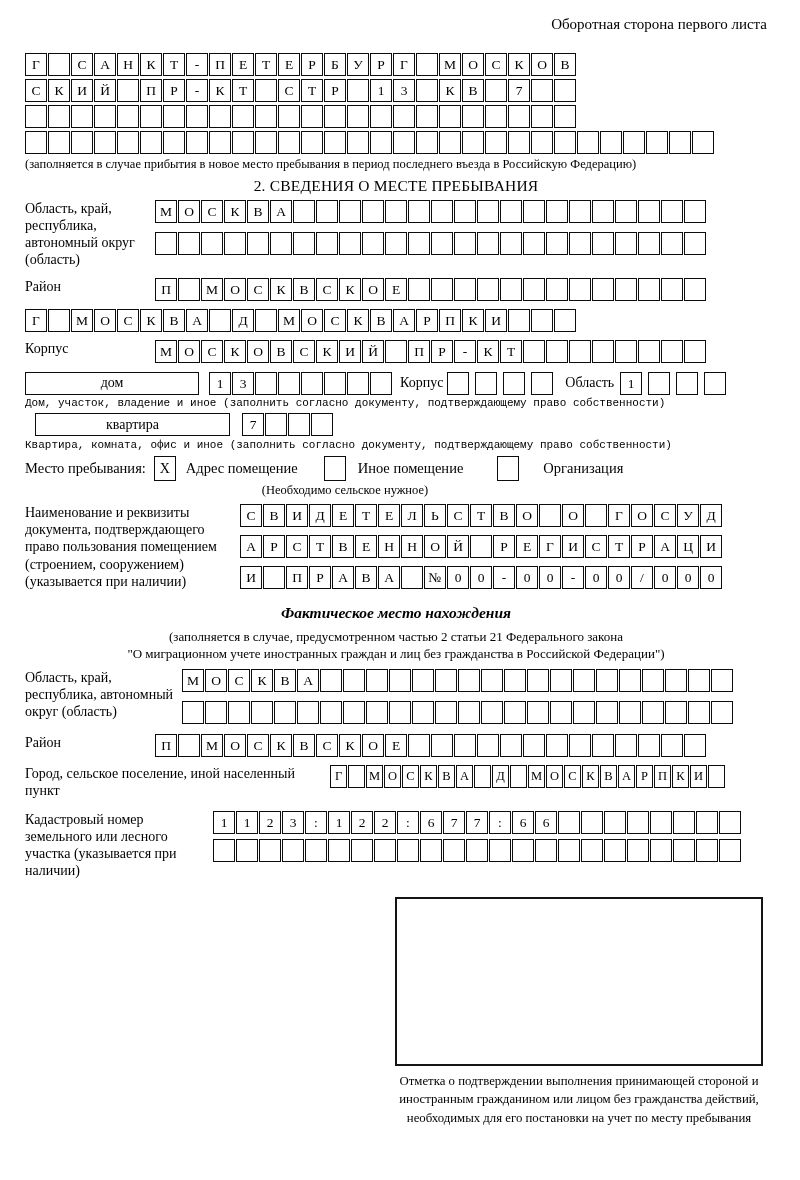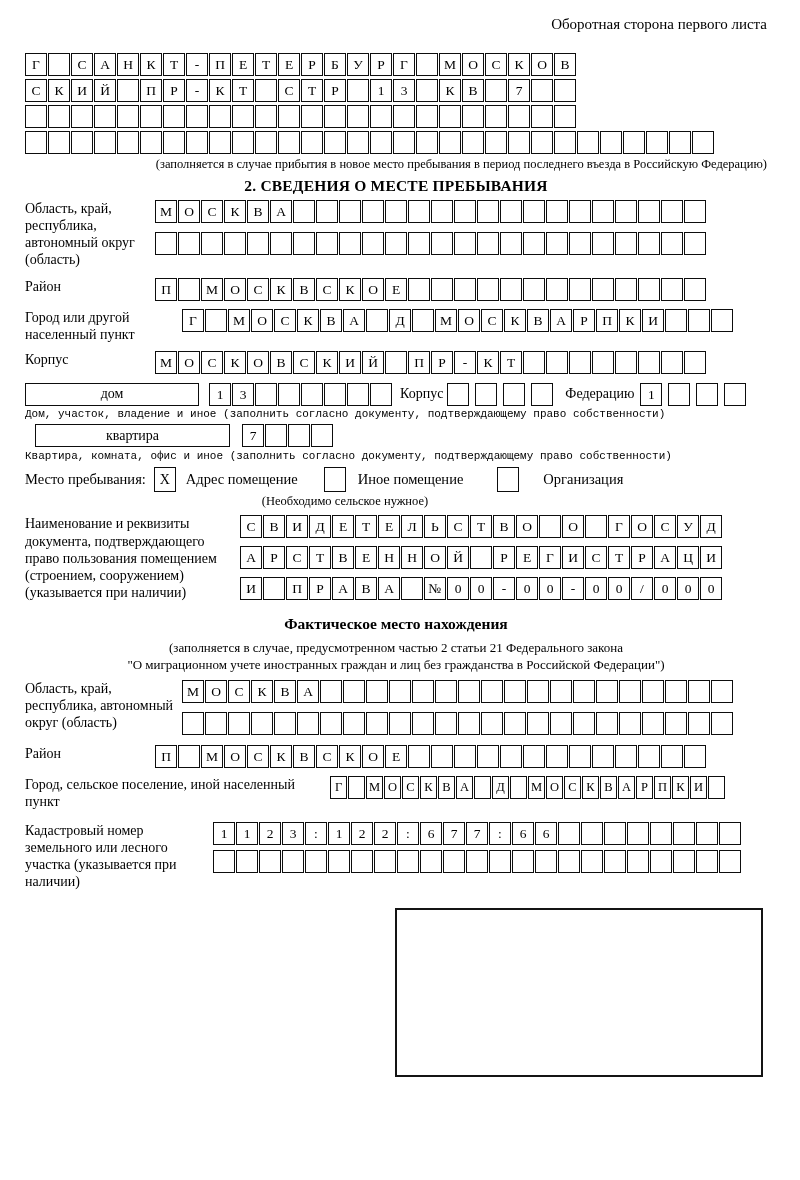--- a/index.html
+++ b/index.html
@@ -19,36 +19,36 @@
   .cells { display:flex; gap:1px; align-items:flex-start; }
   .cell {
     flex:none; width:20px; height:21px;
     border:1.6px solid #0d0d0d;
     display:flex; align-items:center; justify-content:center;
     font-size:13.5px; line-height:1; background:#fff;
   }
   .narrow .cell { width:15px; font-size:12.5px; }
   .spaced { gap:6px; }
 
-  .center-note { text-align:right; font-size:12.5px; }
-  .sec-title { text-align:center; font-size:15.5px; font-weight:bold; letter-spacing:.2px; }
+  .center-note { text-align:left; font-size:12.5px; }
+  .sec-title { text-align:center; font-size:15.5px; font-weight:normal; letter-spacing:.2px; }
 
   .wide-box { border:1.6px solid #0d0d0d; height:21px; display:flex; align-items:center;
               justify-content:center; font-size:14px; flex:none; }
   .dom-row { display:flex; align-items:center;font-family:Liberation Serif, serif; }
   .inline-label { font-size:14px; line-height:24px; flex:none; }
 
   .caption { font-size:11px;font-family:Liberation Mono, monospace; }
 
   .mesto-row { display:flex; align-items:center; font-size:14.5px; }
   .cb { flex:none; width:20px; height:23px; border:1.6px solid #0d0d0d;
         display:flex; align-items:center; justify-content:center; font-size:14px; }
   .mesto-note { font-size:12.5px; width:340px; margin-left:150px; text-align:center; }
 
-  .fact-title { text-align:center; font-size:15.5px; font-weight:bold; }
+  .fact-title { text-align:center; font-size:15.5px; font-weight:bold;font-style:italic; }
   .fact-note { text-align:center; font-size:13px; line-height:1.35; }
 
   .stamp-box { width:364px; height:165px; border:2px solid #141414; margin-left:370px; }
   .stamp-caption { width:404px; margin-left:352px; text-align:center;
                    font-size:12.8px; line-height:1.42; }
 
   
   .mt2{margin-top:2px}.mt3{margin-top:3px}.mt4{margin-top:4px}.mt5{margin-top:5px}
   .mt6{margin-top:6px}.mt8{margin-top:8px}.mt10{margin-top:10px}
   .mt12{margin-top:12px}.mt14{margin-top:14px}.mt18{margin-top:18px}.mt20{margin-top:20px}
@@ -264,21 +264,20 @@
         <span class="cell"></span>
         <span class="cell"></span>
         <span class="cell"></span>
         <span class="cell"></span>
         <span class="cell"></span>
         <span class="cell"></span>
       </div>
   </div>
 
   <div class="field mt8">
-    <div class="flabel" style="width:157px">Город или другой населенный пункт</div>
     <div class="cells">
         <span class="cell">Г</span>
         <span class="cell"></span>
         <span class="cell">М</span>
         <span class="cell">О</span>
         <span class="cell">С</span>
         <span class="cell">К</span>
         <span class="cell">В</span>
         <span class="cell">А</span>
         <span class="cell"></span>
@@ -342,21 +341,21 @@
         <span class="cell"></span>
         <span class="cell"></span>
       </div>
     <div class="inline-label" style="margin-left:8px">Корпус</div>
     <div class="cells spaced" style="margin-left:4px">
         <span class="cell"></span>
         <span class="cell"></span>
         <span class="cell"></span>
         <span class="cell"></span>
       </div>
-    <div class="inline-label" style="margin-left:12px">Федерацию</div>
+    <div class="inline-label" style="margin-left:12px">Область</div>
     <div class="cells spaced" style="margin-left:6px">
         <span class="cell">1</span>
         <span class="cell"></span>
         <span class="cell"></span>
         <span class="cell"></span>
       </div>
   </div>
   <div class="caption mt2">Дом, участок, владение и иное (заполнить согласно документу, подтверждающему право собственности)</div>
 
   <div class="dom-row mt4" style="margin-left:10px">
@@ -626,14 +625,15 @@
           <span class="cell"></span>
           <span class="cell"></span>
           <span class="cell"></span>
           <span class="cell"></span>
           <span class="cell"></span>
         </div>
     </div>
   </div>
 
   <div class="stamp-box mt18"></div>
+  <div class="stamp-caption mt6">Отметка о подтверждении выполнения принимающей стороной и иностранным гражданином или лицом без гражданства действий, необходимых для его постановки на учет по месту пребывания</div>
 
 </div>
 
 </body></html>

